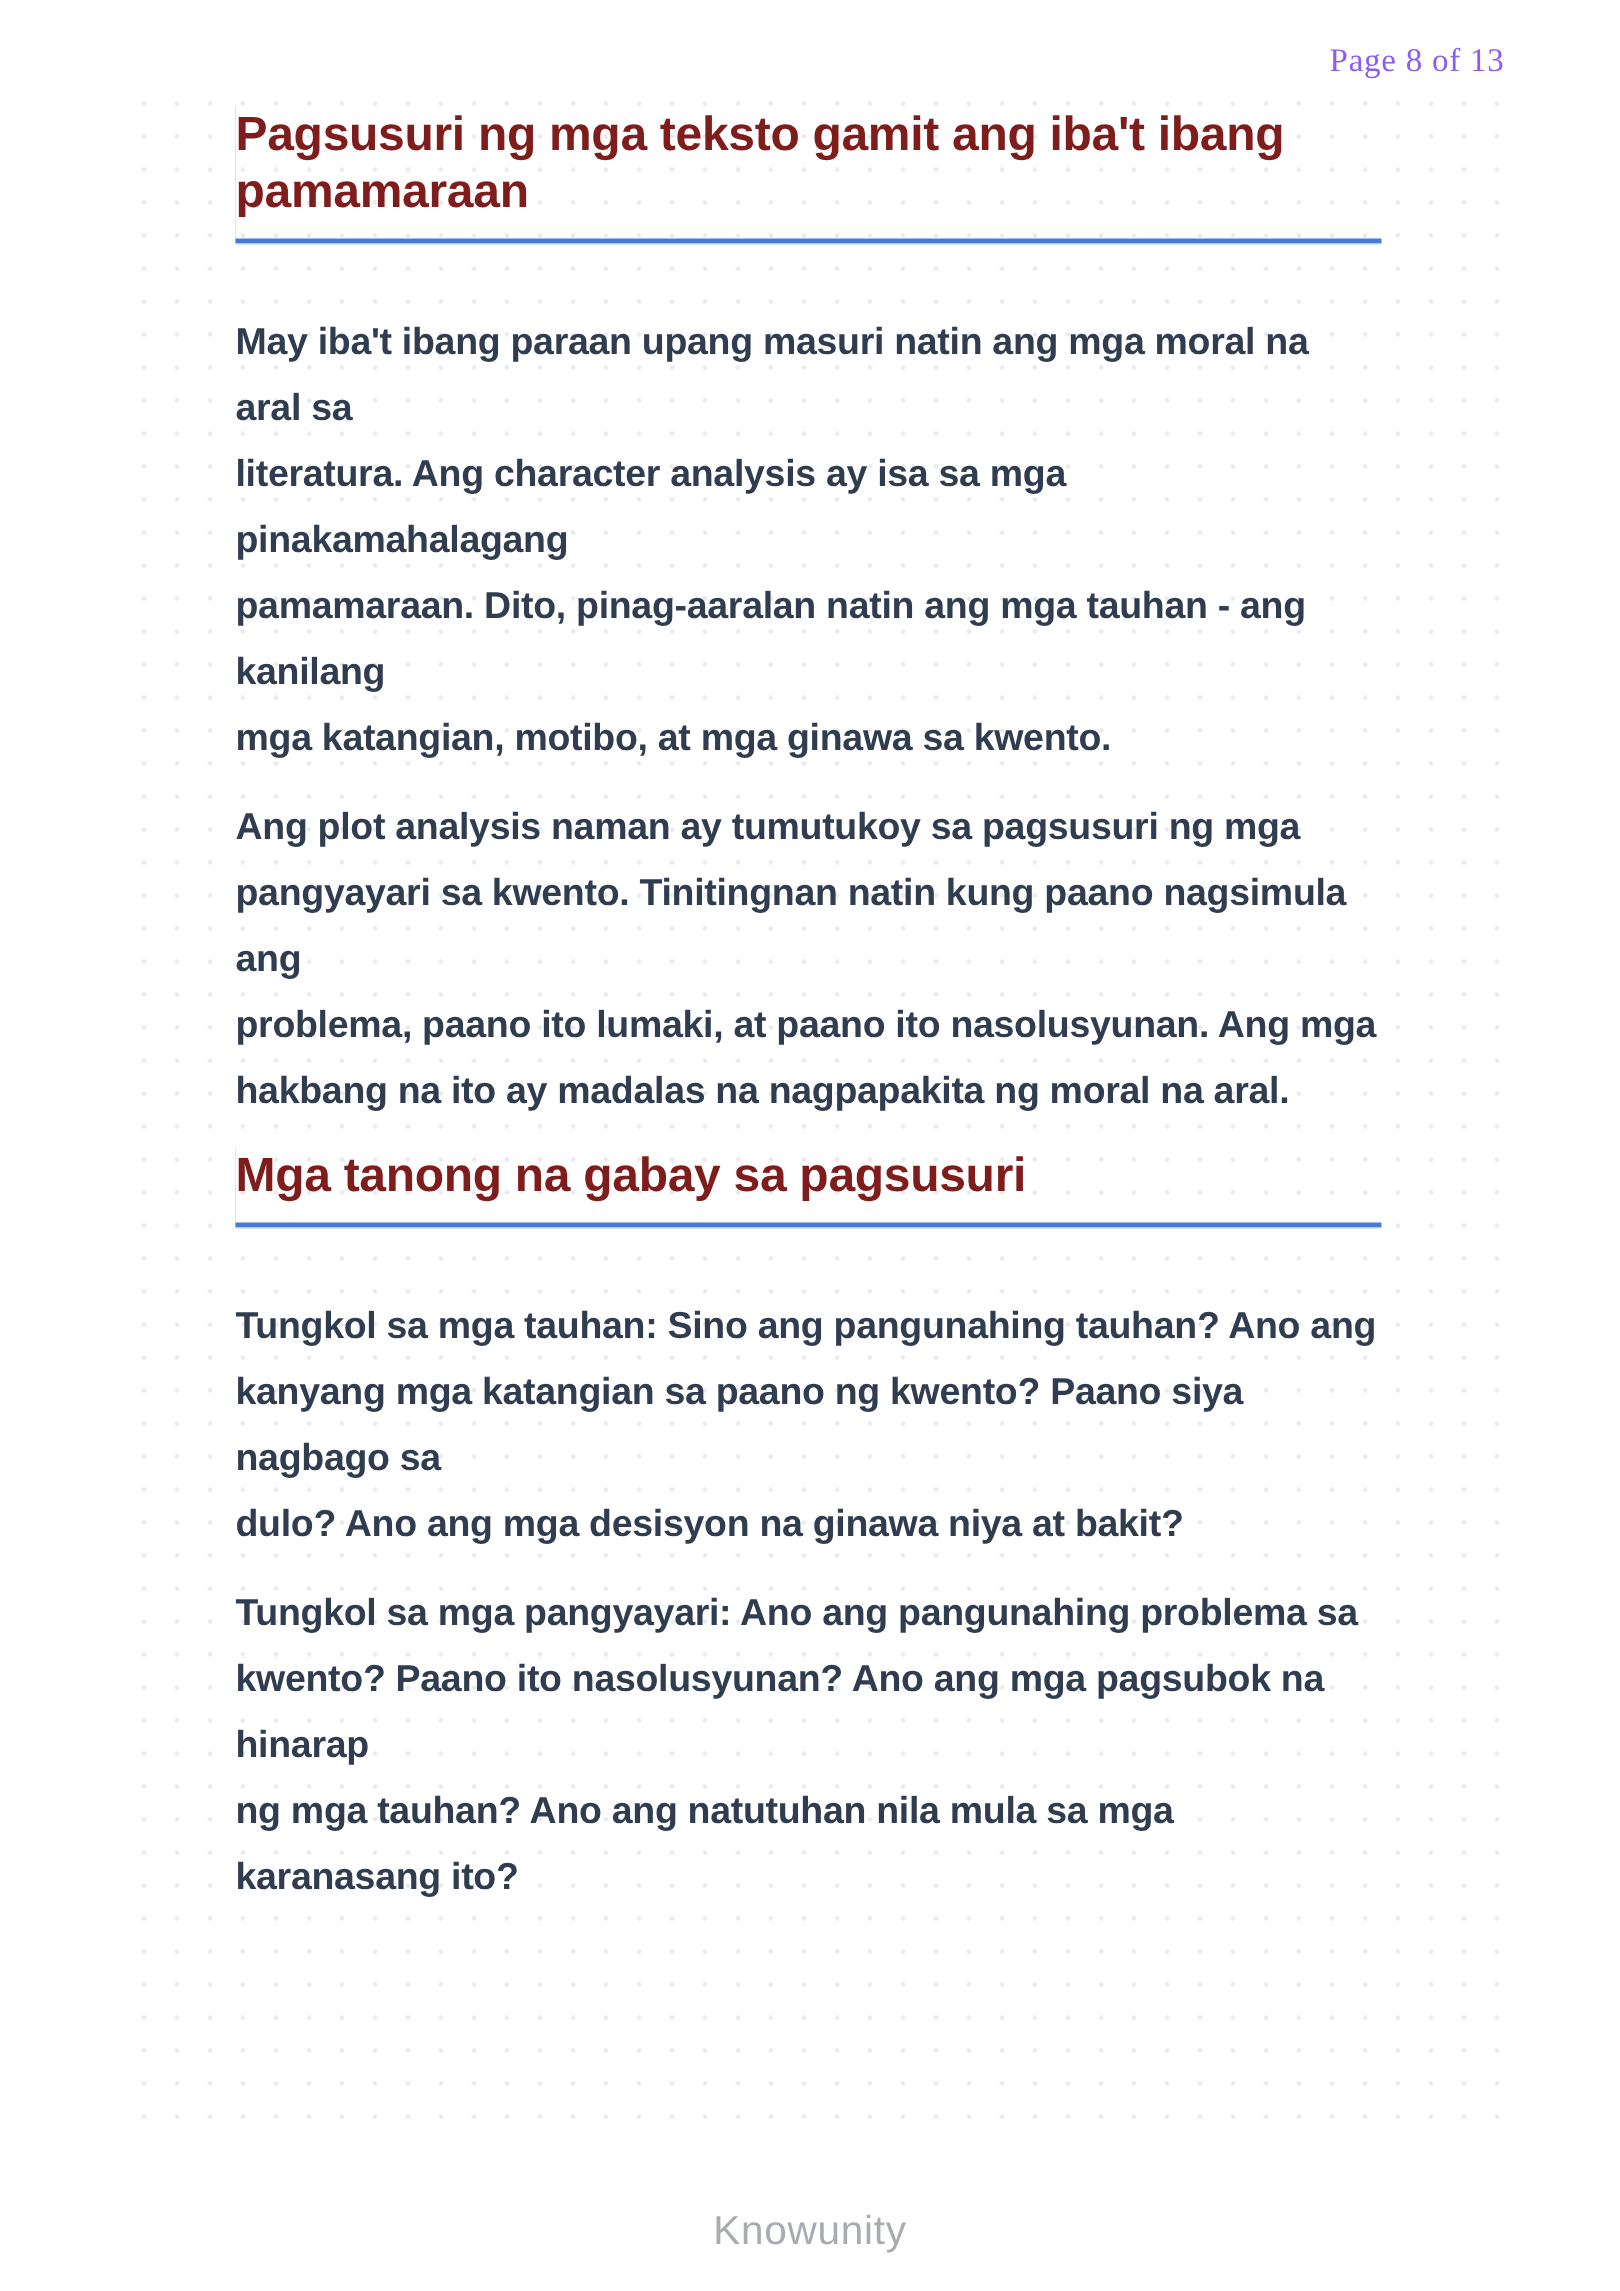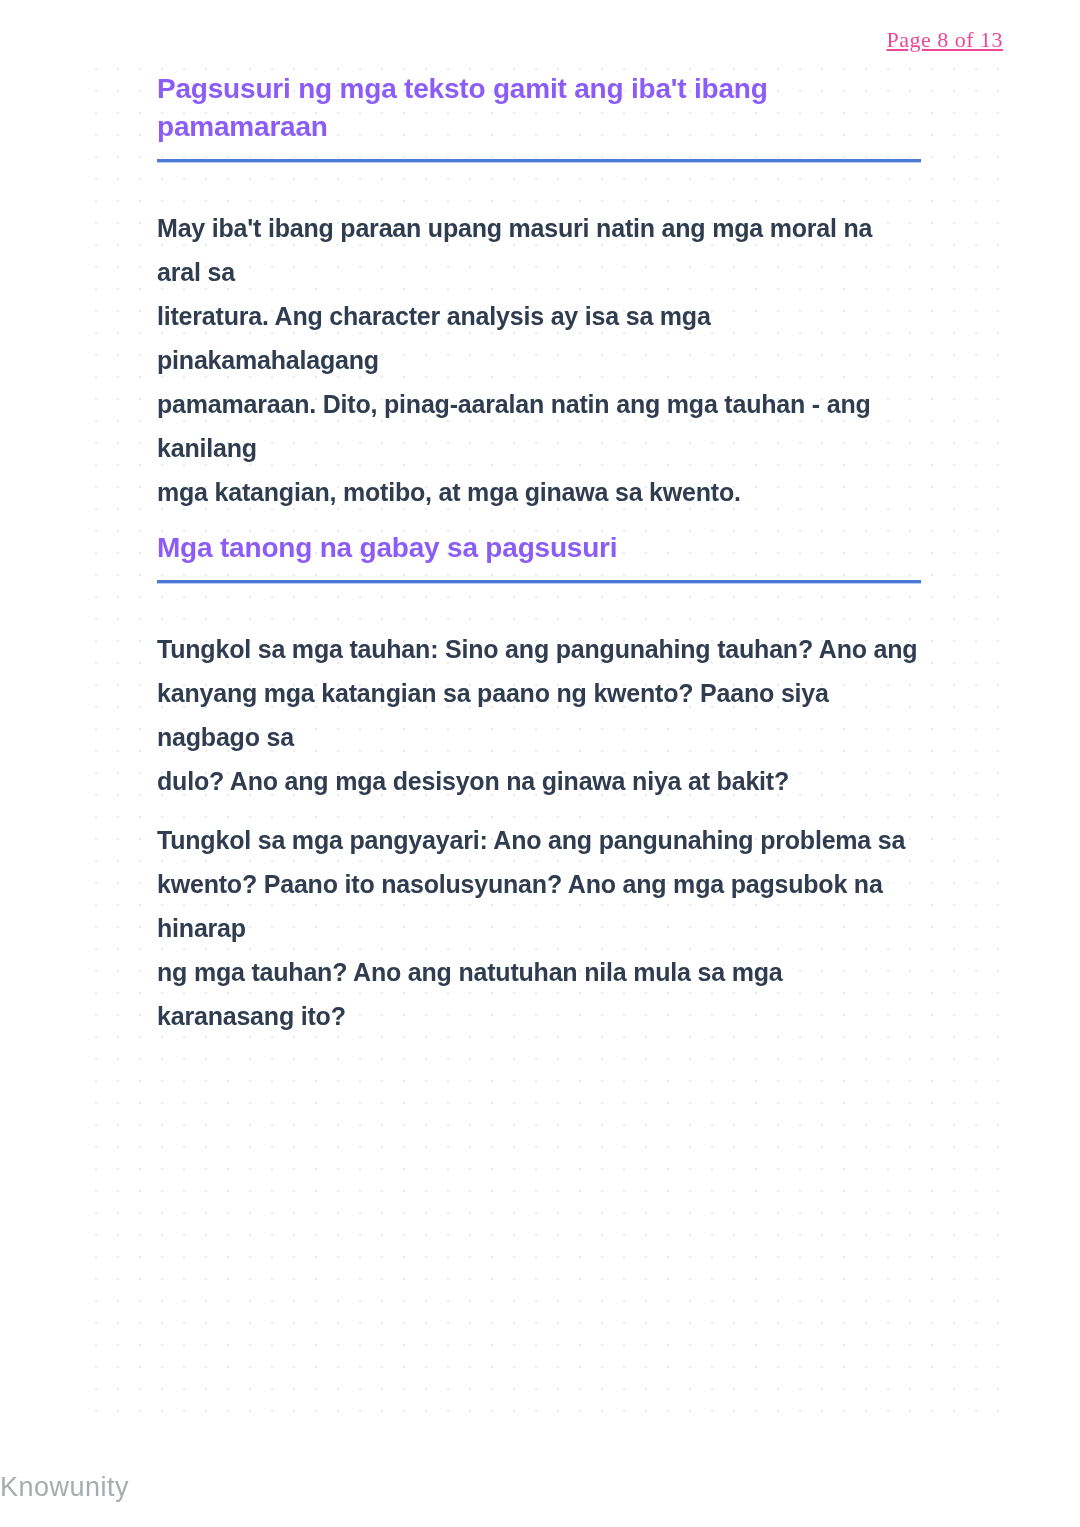--- a/index.html
+++ b/index.html
@@ -21,35 +21,34 @@
     background-image: radial-gradient(circle, #e9ebee 1.4px, transparent 1.6px);
     background-size: 22px 22px;
     pointer-events: none;
   }
   .page-number {
     position: absolute;
     top: 27px;
     right: 77px;
     font-family: "Liberation Serif", "DejaVu Serif", serif;
     font-size: 22px;
-    color: #ec4899;
+    color: #8b5cf6;
     letter-spacing: 0.5px;
-    text-decoration: underline;
   }
   .content {
     position: absolute;
     left: 157px;
     top: 0;
     width: 764px;
   }
   .section-heading {
-    font-size: 28px;
+    font-size: 32px;
     font-weight: 700;
     line-height: 38px;
-    color: #8b5cf6;
+    color: #7f1d1d;
     letter-spacing: -0.2px;
     padding-bottom: 13px;
     border-bottom: 3px solid #4a79d6;
     box-shadow: 0 1px 0 #b9cdf2;
   }
   .heading-1 { margin-top: 70px; margin-bottom: 44px; }
   .heading-2 { margin-top: 4px; margin-bottom: 44px; }
   .para {
     font-size: 25px;
     line-height: 44px;
@@ -57,20 +56,21 @@
     letter-spacing: -0.2px;
     white-space: pre-line;
     margin-bottom: 15px;
     font-weight: bold;
   }
   .footer-brand {
     position: absolute;
     top: 1472px;
     left: 0;
     width: 100%;
+    text-align: center;
     font-size: 27px;
     color: #a8acb1;
     letter-spacing: 0.5px;
   }
 </style>
 </head>
 <body>
 
 <div class="dot-grid"></div>
 
@@ -78,20 +78,24 @@
 
 <div class="content">
 
   <h1 class="section-heading heading-1">Pagsusuri ng mga teksto gamit ang iba't ibang pamamaraan</h1>
 
   <p class="para">May iba't ibang paraan upang masuri natin ang mga moral na aral sa
 literatura. Ang character analysis ay isa sa mga pinakamahalagang
 pamamaraan. Dito, pinag-aaralan natin ang mga tauhan - ang kanilang
 mga katangian, motibo, at mga ginawa sa kwento.</p>
 
+  <p class="para">Ang plot analysis naman ay tumutukoy sa pagsusuri ng mga
+pangyayari sa kwento. Tinitingnan natin kung paano nagsimula ang
+problema, paano ito lumaki, at paano ito nasolusyunan. Ang mga
+hakbang na ito ay madalas na nagpapakita ng moral na aral.</p>
 
   <h1 class="section-heading heading-2">Mga tanong na gabay sa pagsusuri</h1>
 
 
   <p class="para">Tungkol sa mga tauhan: Sino ang pangunahing tauhan? Ano ang
 kanyang mga katangian sa paano ng kwento? Paano siya nagbago sa
 dulo? Ano ang mga desisyon na ginawa niya at bakit?</p>
 
   <p class="para">Tungkol sa mga pangyayari: Ano ang pangunahing problema sa
 kwento? Paano ito nasolusyunan? Ano ang mga pagsubok na hinarap

